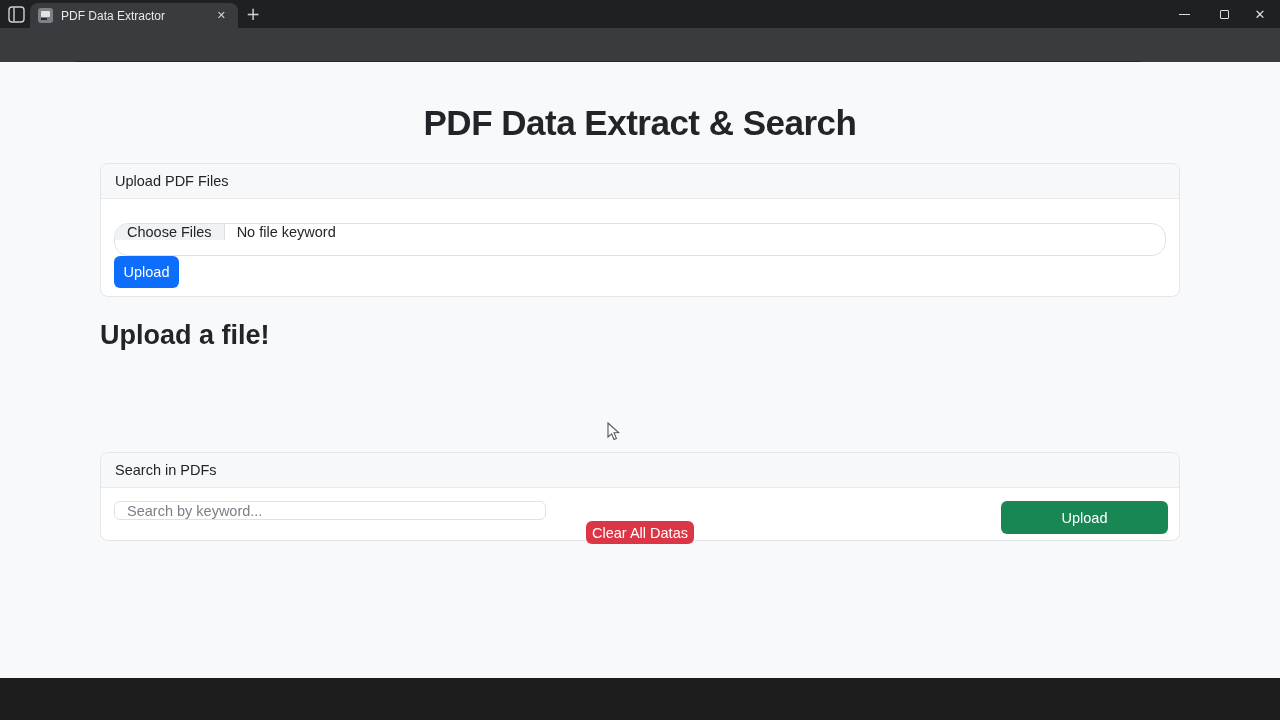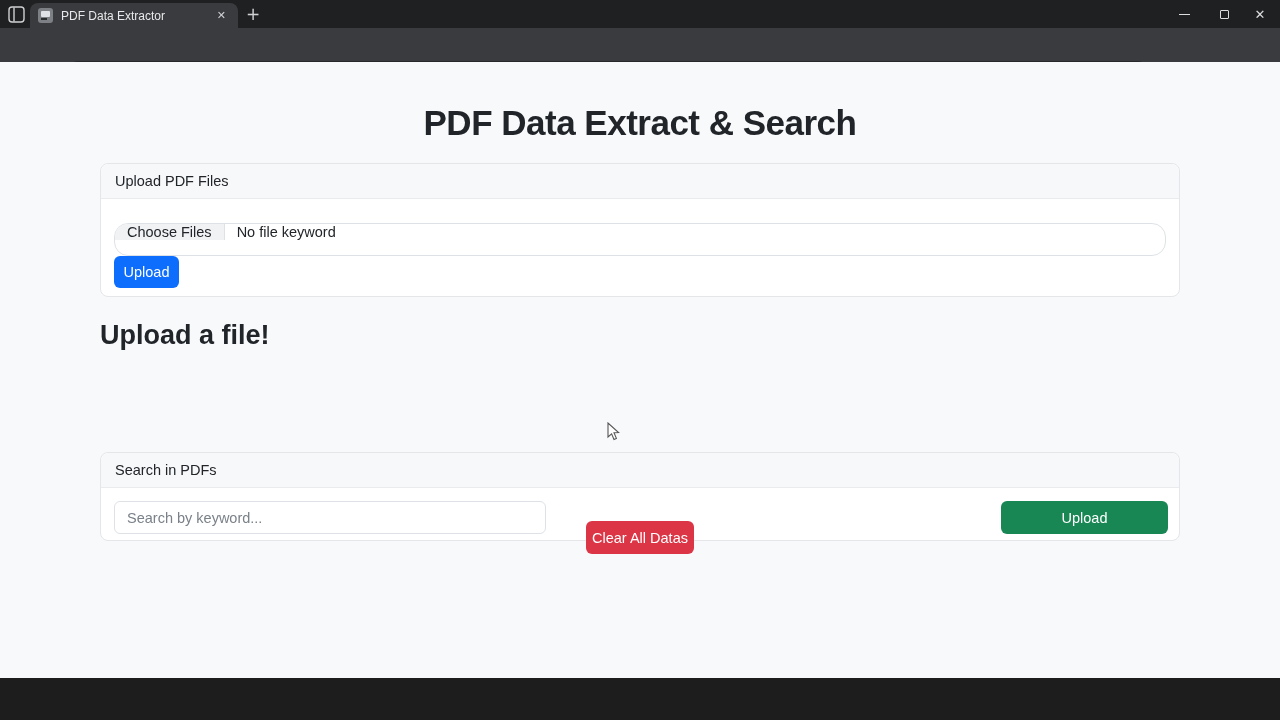--- a/index.html
+++ b/index.html
@@ -59,27 +59,27 @@
   #file-input { left:13px; top:59px; width:1052px; height:33px; border:1px solid #dee2e6; border-radius:14px;
                 background:#fff; display:flex; align-items:flex-start; overflow:hidden; }
   #choose-files { background:#f1f2f4; border-right:1px solid #dee2e6; padding:0 12px; display:flex;
                   align-items:center; font-size:14.5px; color:#212529; }
   #no-file { display:flex; align-items:center; padding-left:12px; font-size:14.5px; color:#212529; }
   .btn { display:flex; align-items:center; justify-content:center; border:none; border-radius:6px;
          color:#fff; font-size:14.5px; font-family:inherit; cursor:pointer; }
   #upload-btn { left:13px; top:92px; width:65px; height:32px; background:#0d6efd; }
   #status-heading { left:100px; top:258px; font-size:27px; font-weight:700; color:#212529;text-align:right; }
   #search-card { top:346px; height:89px;margin-top:44px; }
-  .text-input { position:absolute; top:48px; height:33px; border:1px solid #dee2e6; border-radius:6px;
+  .text-input { position:absolute; top:48px; height:19px; border:1px solid #dee2e6; border-radius:6px;
                 padding:0 12px; font-size:14.5px; font-family:inherit; color:#212529; background:#fff; outline:none; }
   .text-input::placeholder { color:#7a8188; opacity:1; }
   #keyword-input { left:13px; width:432px; }
   #filesearch-input { left:457px; width:432px; }
   #search-btn { position:absolute; left:900px; top:48px; width:167px; height:33px; background:#198754; }
-  #clear-btn { left:586px; top:459px; width:108px; height:33px; background:#dc3545; }
+  #clear-btn { left:586px; top:459px; width:108px; height:23px; background:#dc3545; }
   #cursor { left:606px; top:360px; }
 
   
   #taskbar { left:0; top:678px; width:1280px; height:42px; background:#1d1d1e; }
 </style>
 </head>
 <body>
 
 <div id="screen">
 

